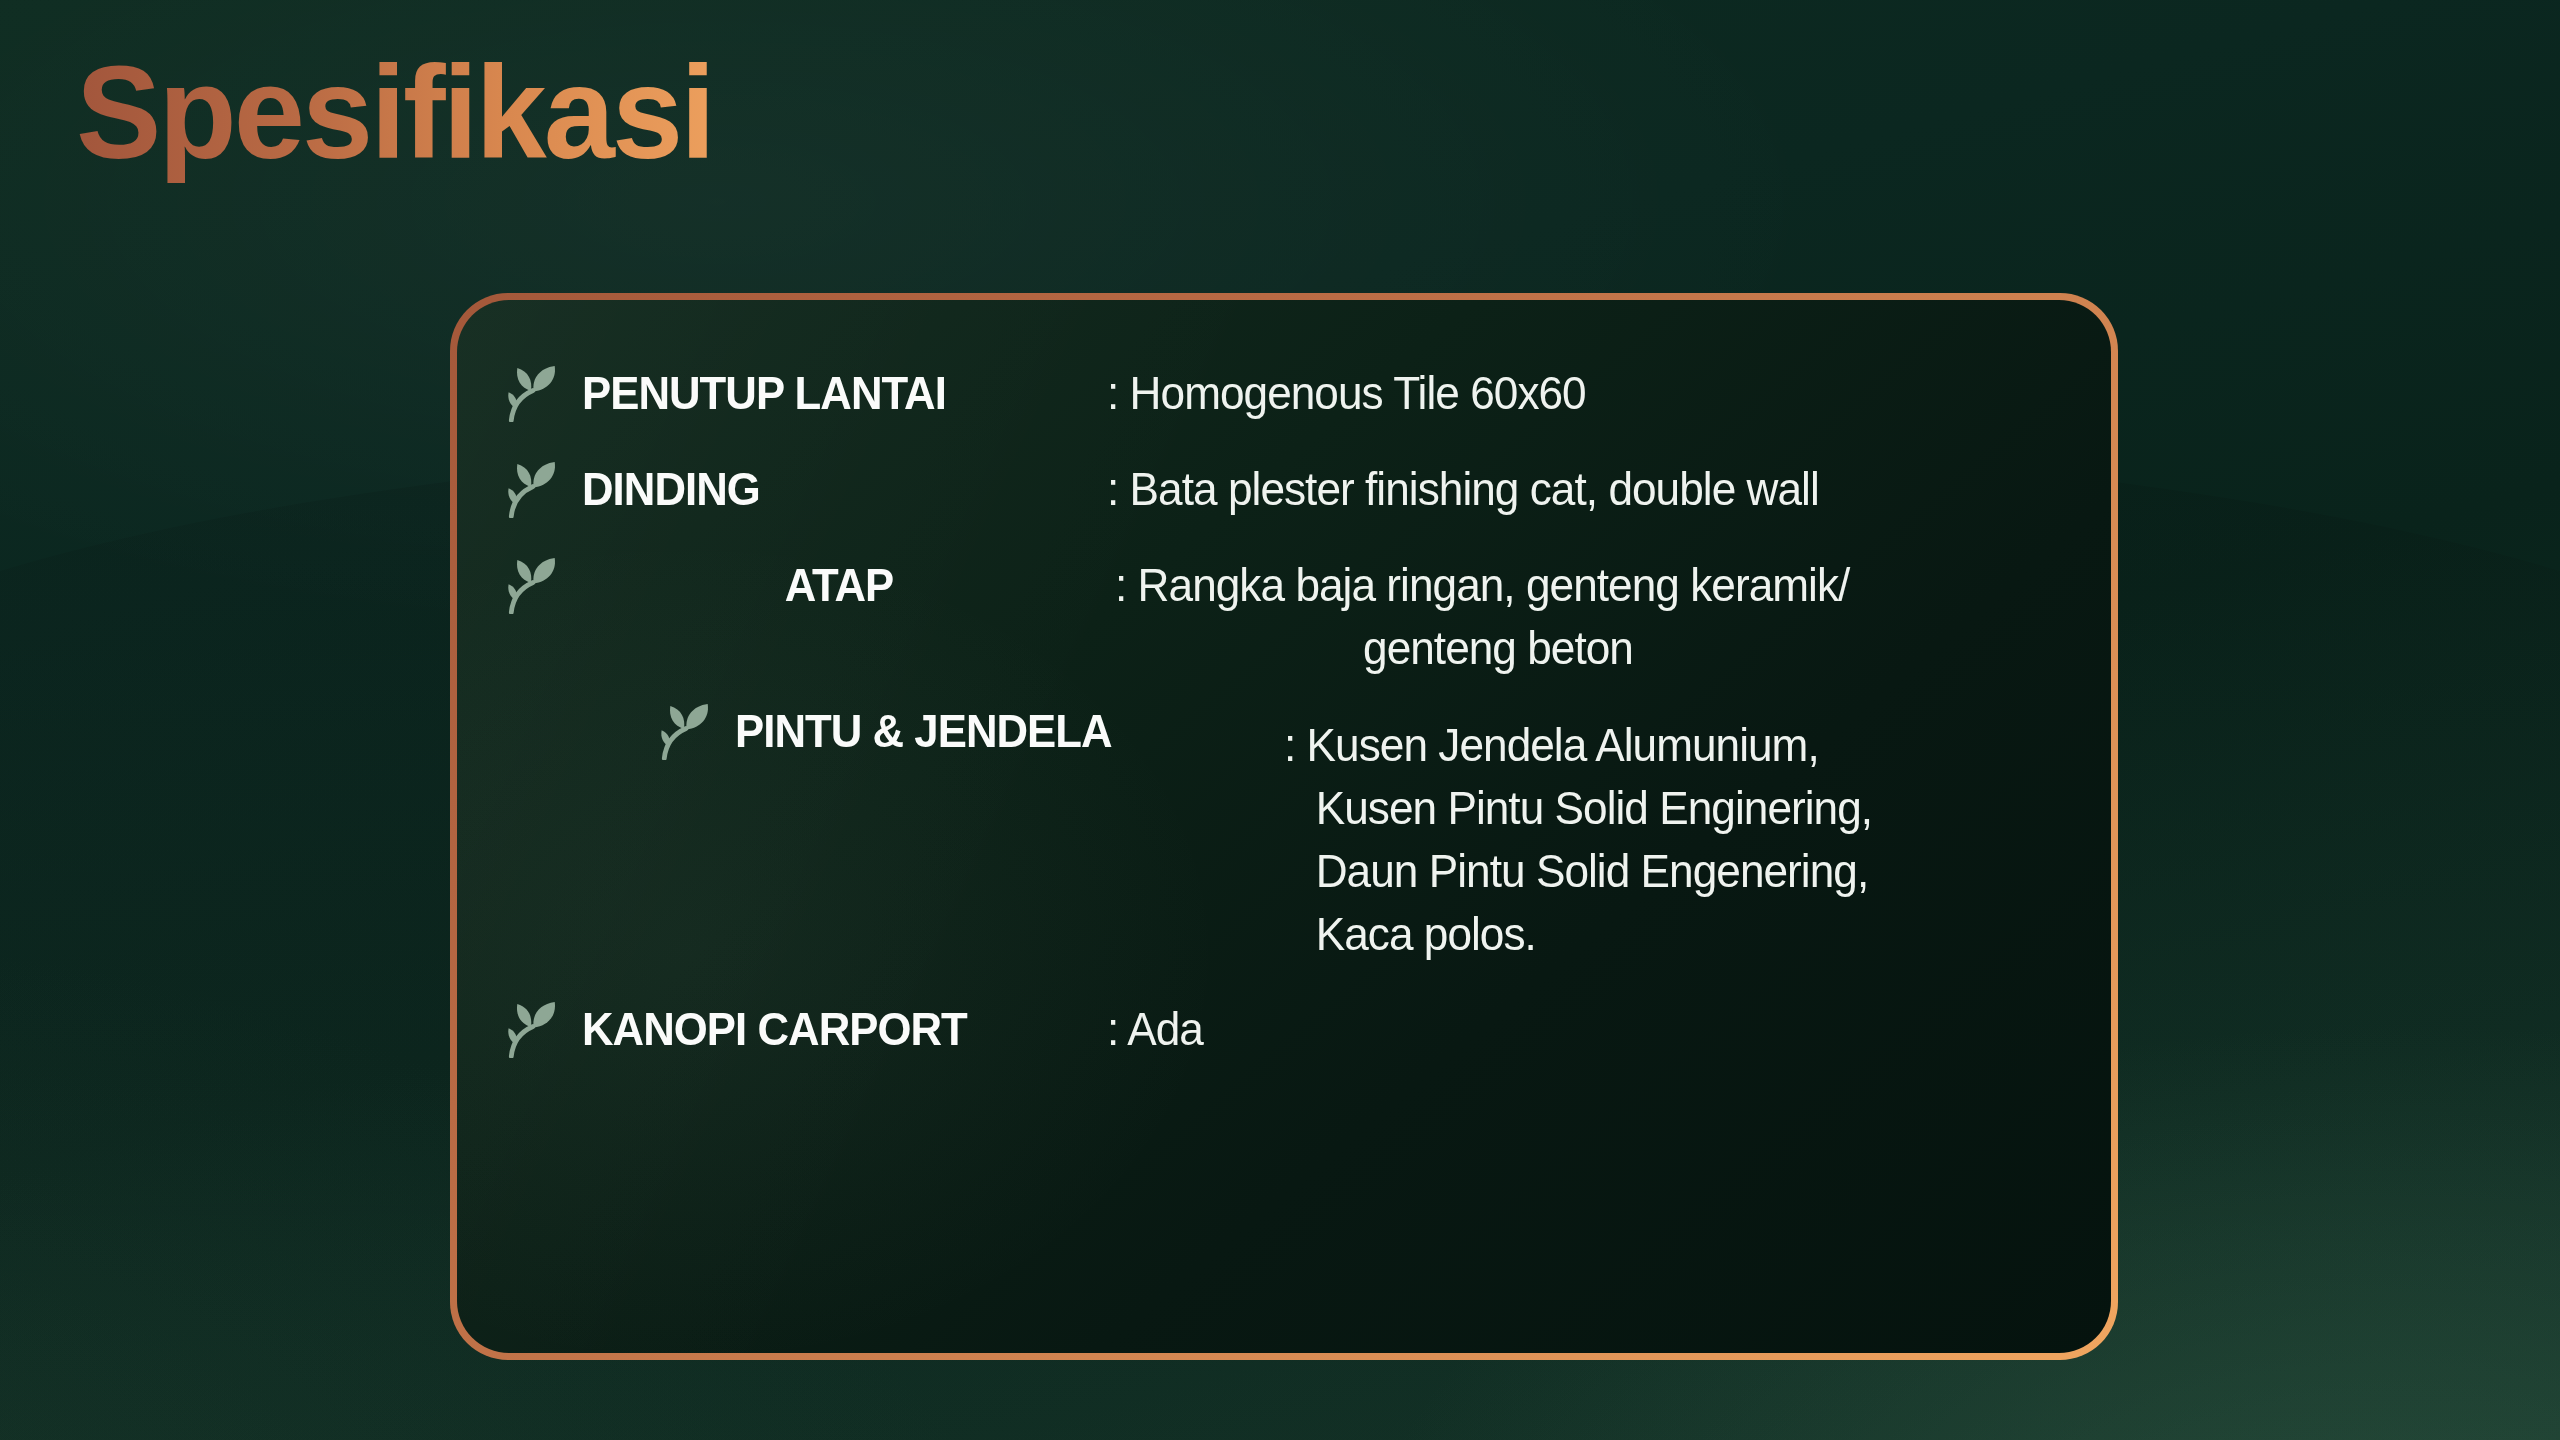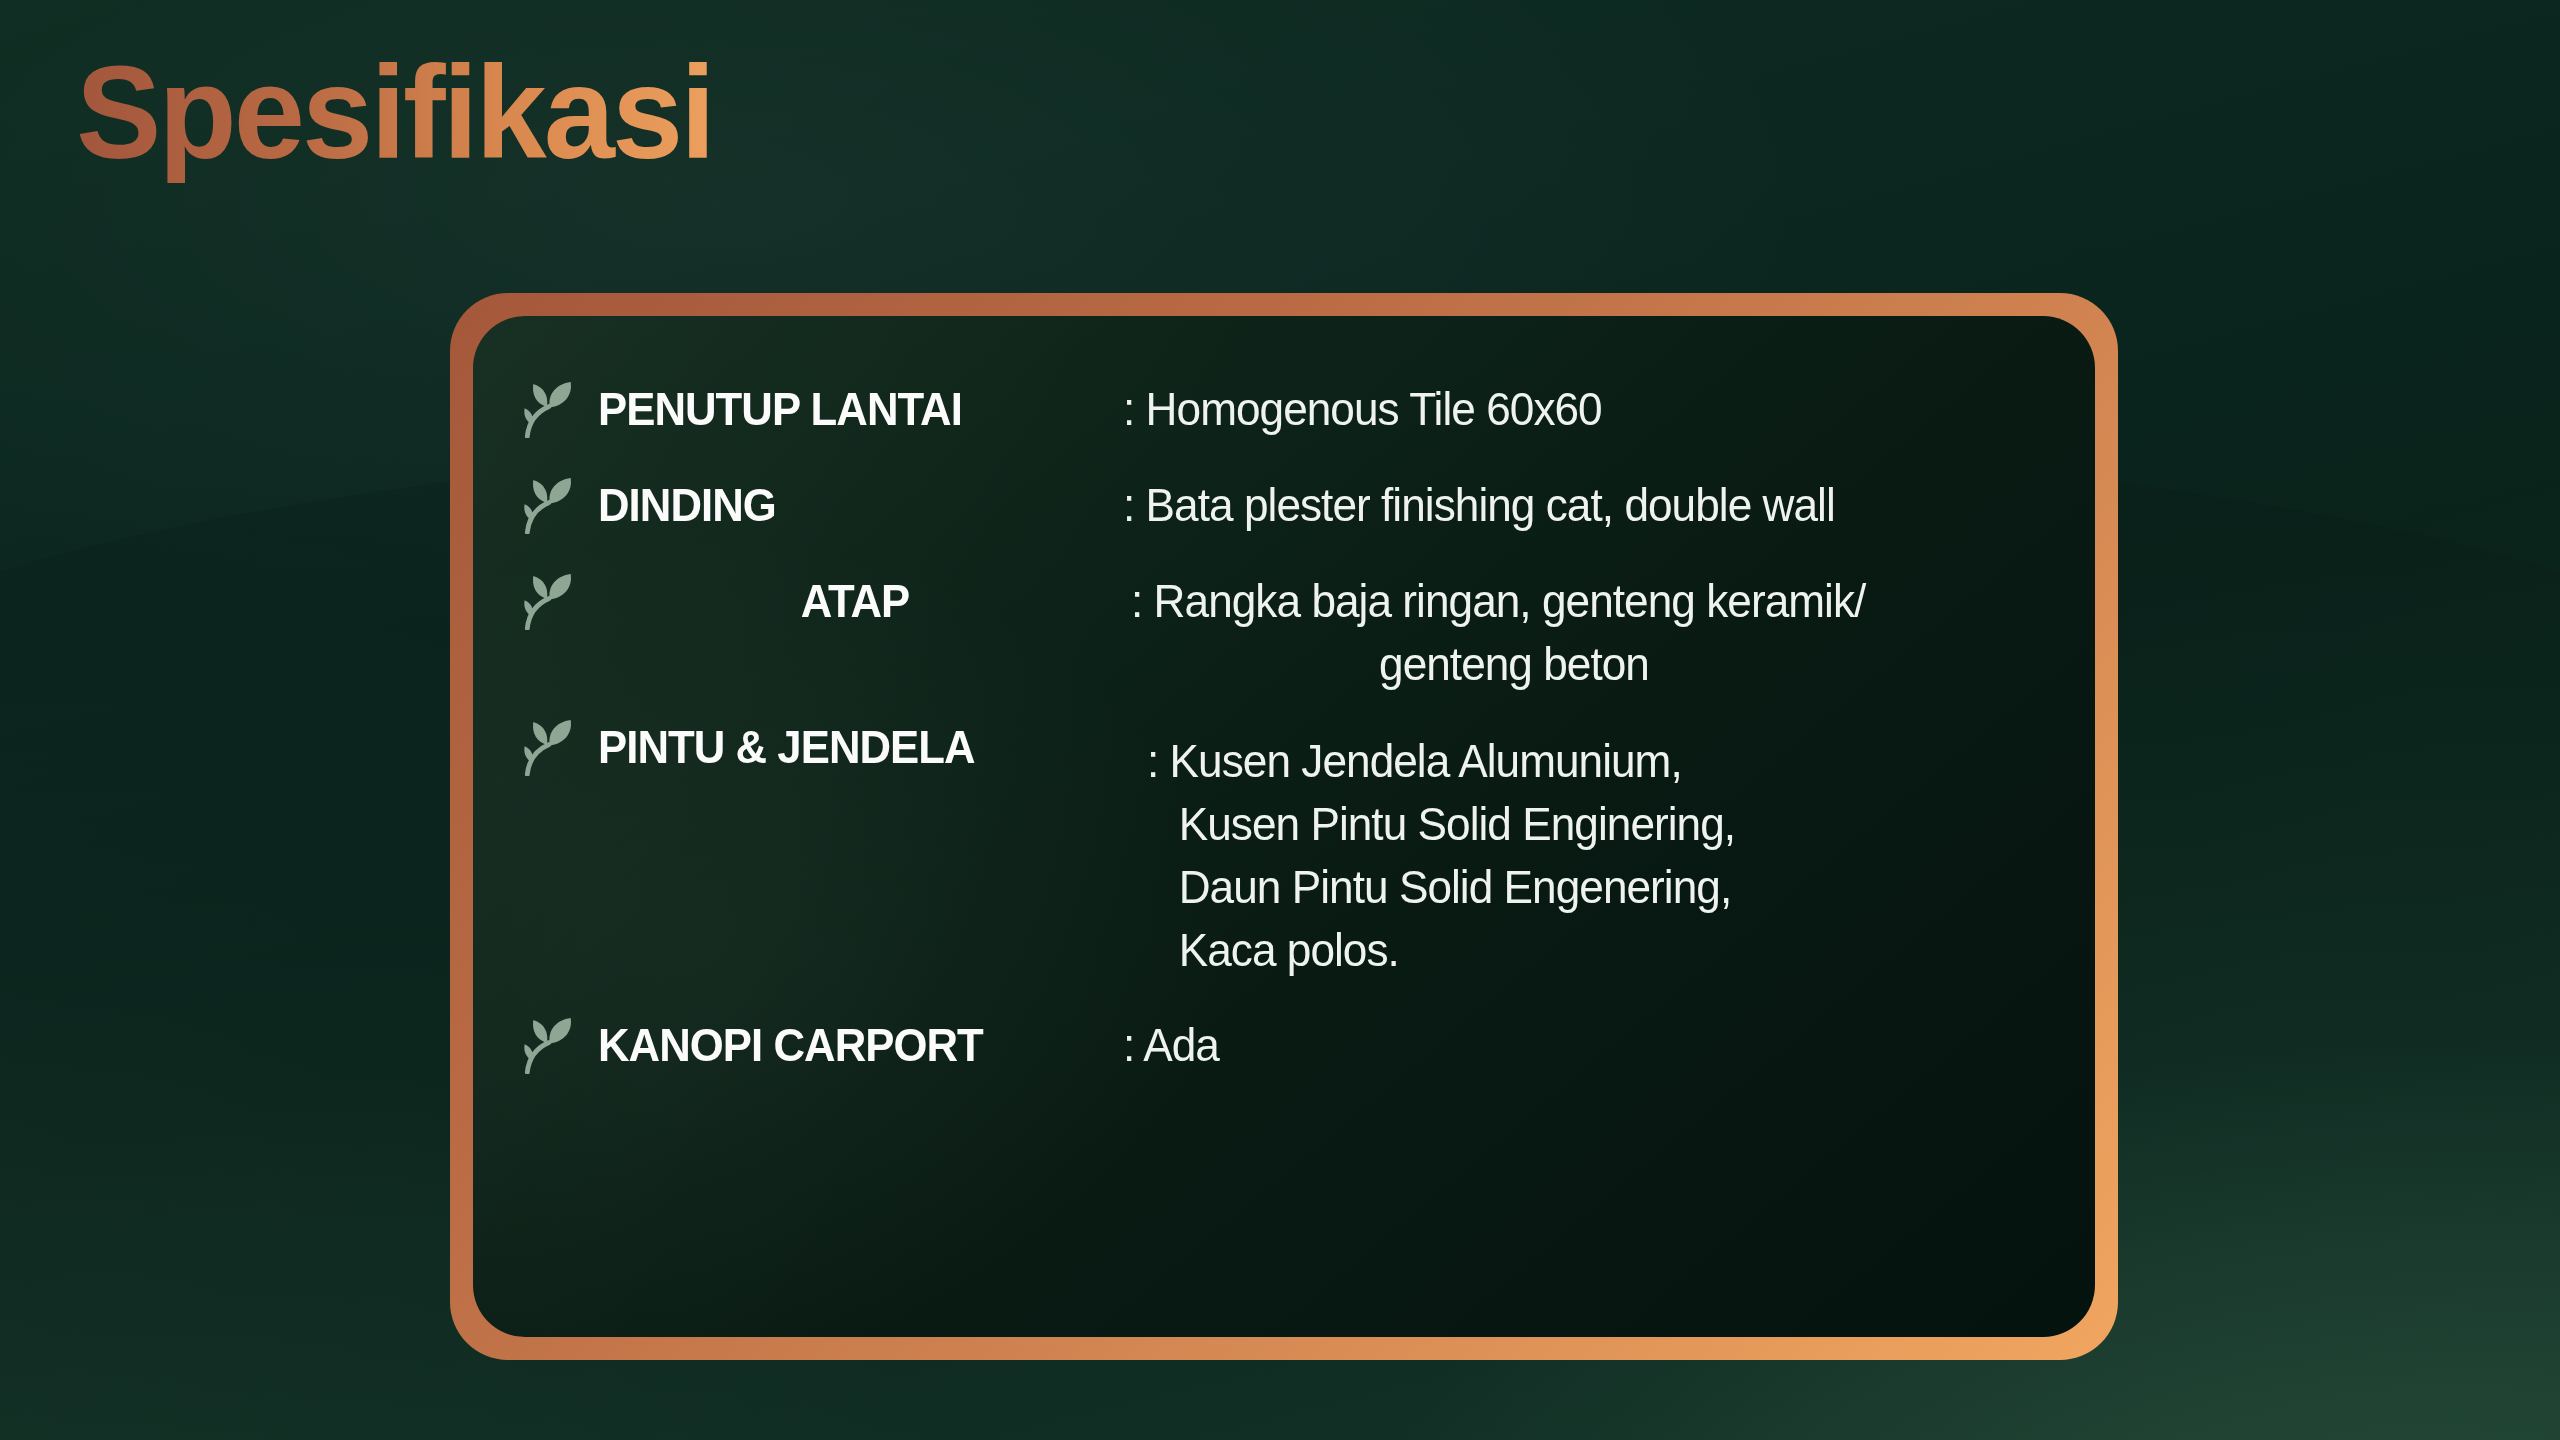--- a/index.html
+++ b/index.html
@@ -28,21 +28,21 @@
     position:absolute;left:76px;top:44px;
     font-size:132px;font-weight:800;letter-spacing:-3px;line-height:1.05;
     background:linear-gradient(90deg,#A2563C 0%, #B96A44 35%, #D9884F 68%, #EC9F5D 100%);
     -webkit-background-clip:text;background-clip:text;color:transparent;
     transform:scaleX(.97);transform-origin:left center;
   }
 
   
   .card-frame{
     position:absolute;left:450px;top:293px;width:1668px;height:1067px;
-    border-radius:58px;padding:23px;box-sizing:border-box;
+    border-radius:58px;padding:7px;box-sizing:border-box;
     background:linear-gradient(135deg,#A4583A 0%, #B96A44 30%, #D08350 60%, #F0A660 100%);
   }
   .card{
     position:relative;width:100%;height:100%;border-radius:52px;overflow:hidden;
     background:linear-gradient(140deg,#132B1F 0%, #0C2117 35%, #081812 65%, #05130E 100%);
   }
   .card::after{
     content:"";position:absolute;inset:0;pointer-events:none;
     background:
       radial-gradient(900px 700px at 14% 62%, rgba(150,182,160,.055), rgba(150,182,160,0) 60%),
@@ -50,21 +50,21 @@
   }
 
   .rows{
     position:relative;z-index:2;
     padding:62px 60px 0 48px;box-sizing:border-box;
     display:flex;flex-direction:column;
   }
   .row{display:flex;align-items:flex-start;}
   .row.mb{margin-bottom:33px;}
   .row.mb-sm{margin-bottom:20px;text-align:center;}
-  .row.mb-md{margin-bottom:32px;}
+  .row.mb-md{margin-bottom:32px;justify-content:center;}
 
   .leaf{width:56px;height:58px;flex:0 0 56px;margin-top:2px;}
   .leaf svg{width:56px;height:58px;display:block;}
 
   .label{
     display:inline-block;width:525px;flex:0 0 525px;
     margin-left:21px;
     color:#FAFBFA;font-size:46px;font-weight:800;letter-spacing:-1px;
     line-height:62px;white-space:nowrap;
     transform:scaleX(.95);transform-origin:left top;

